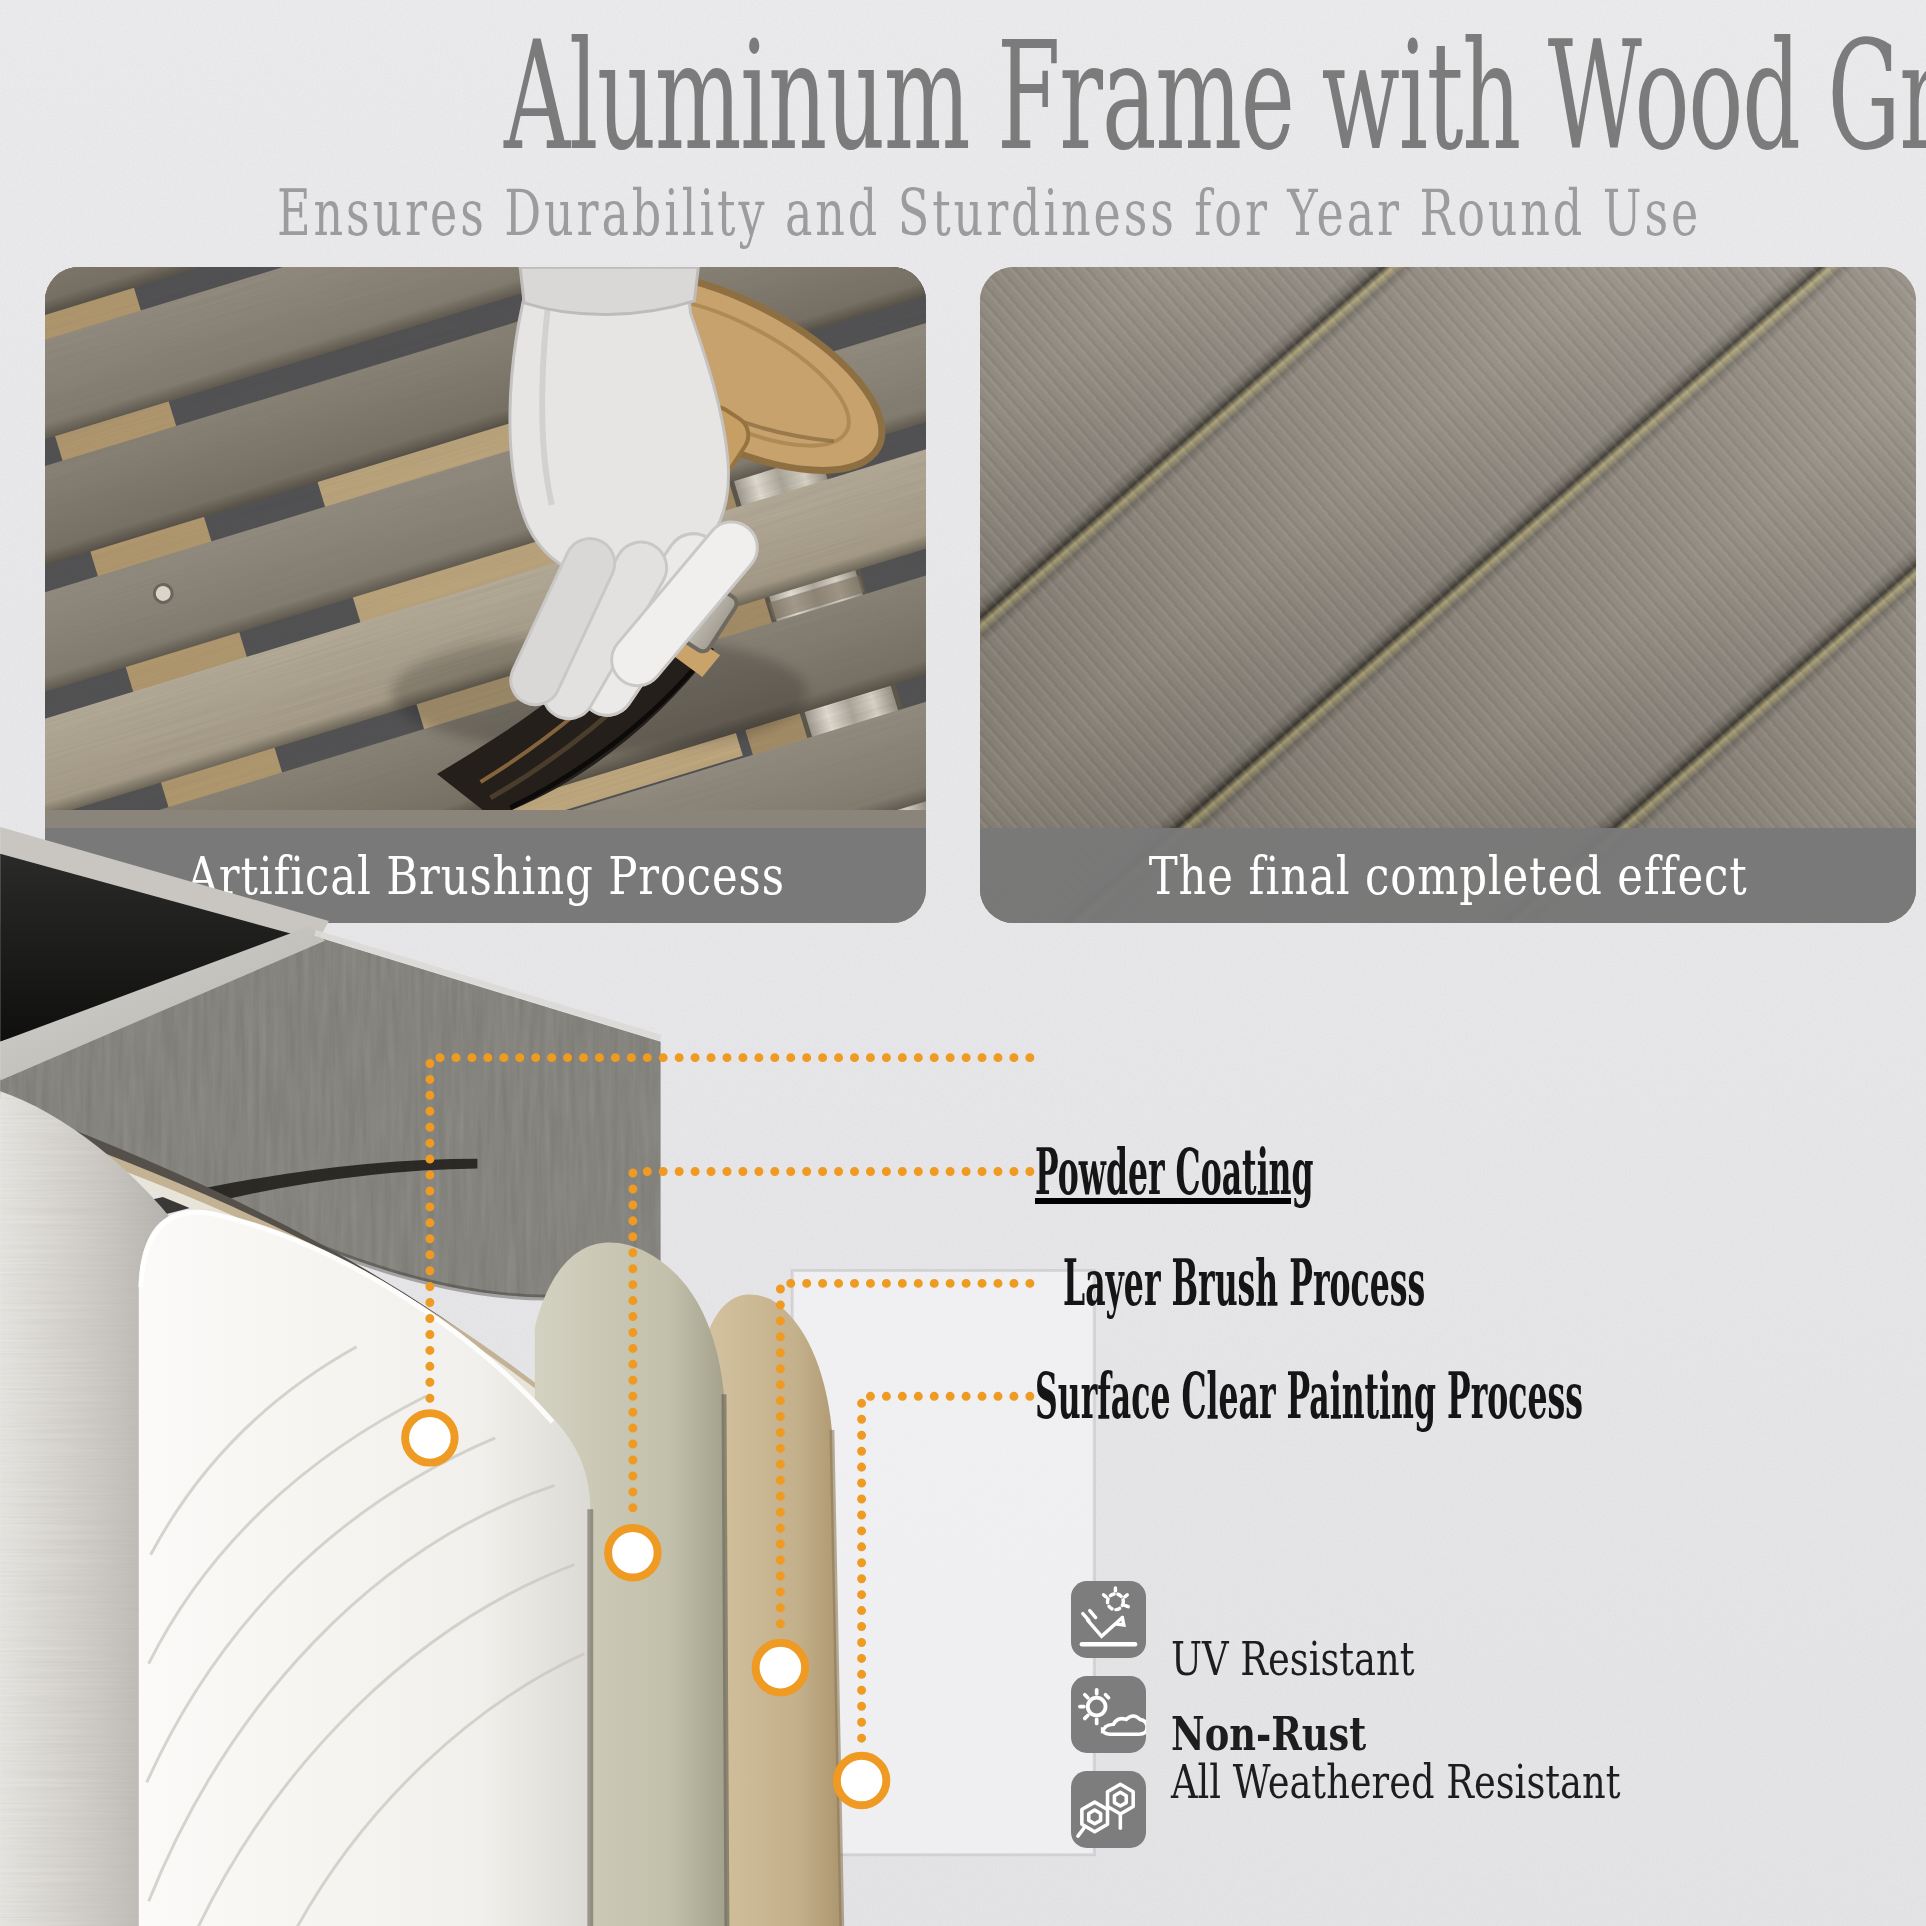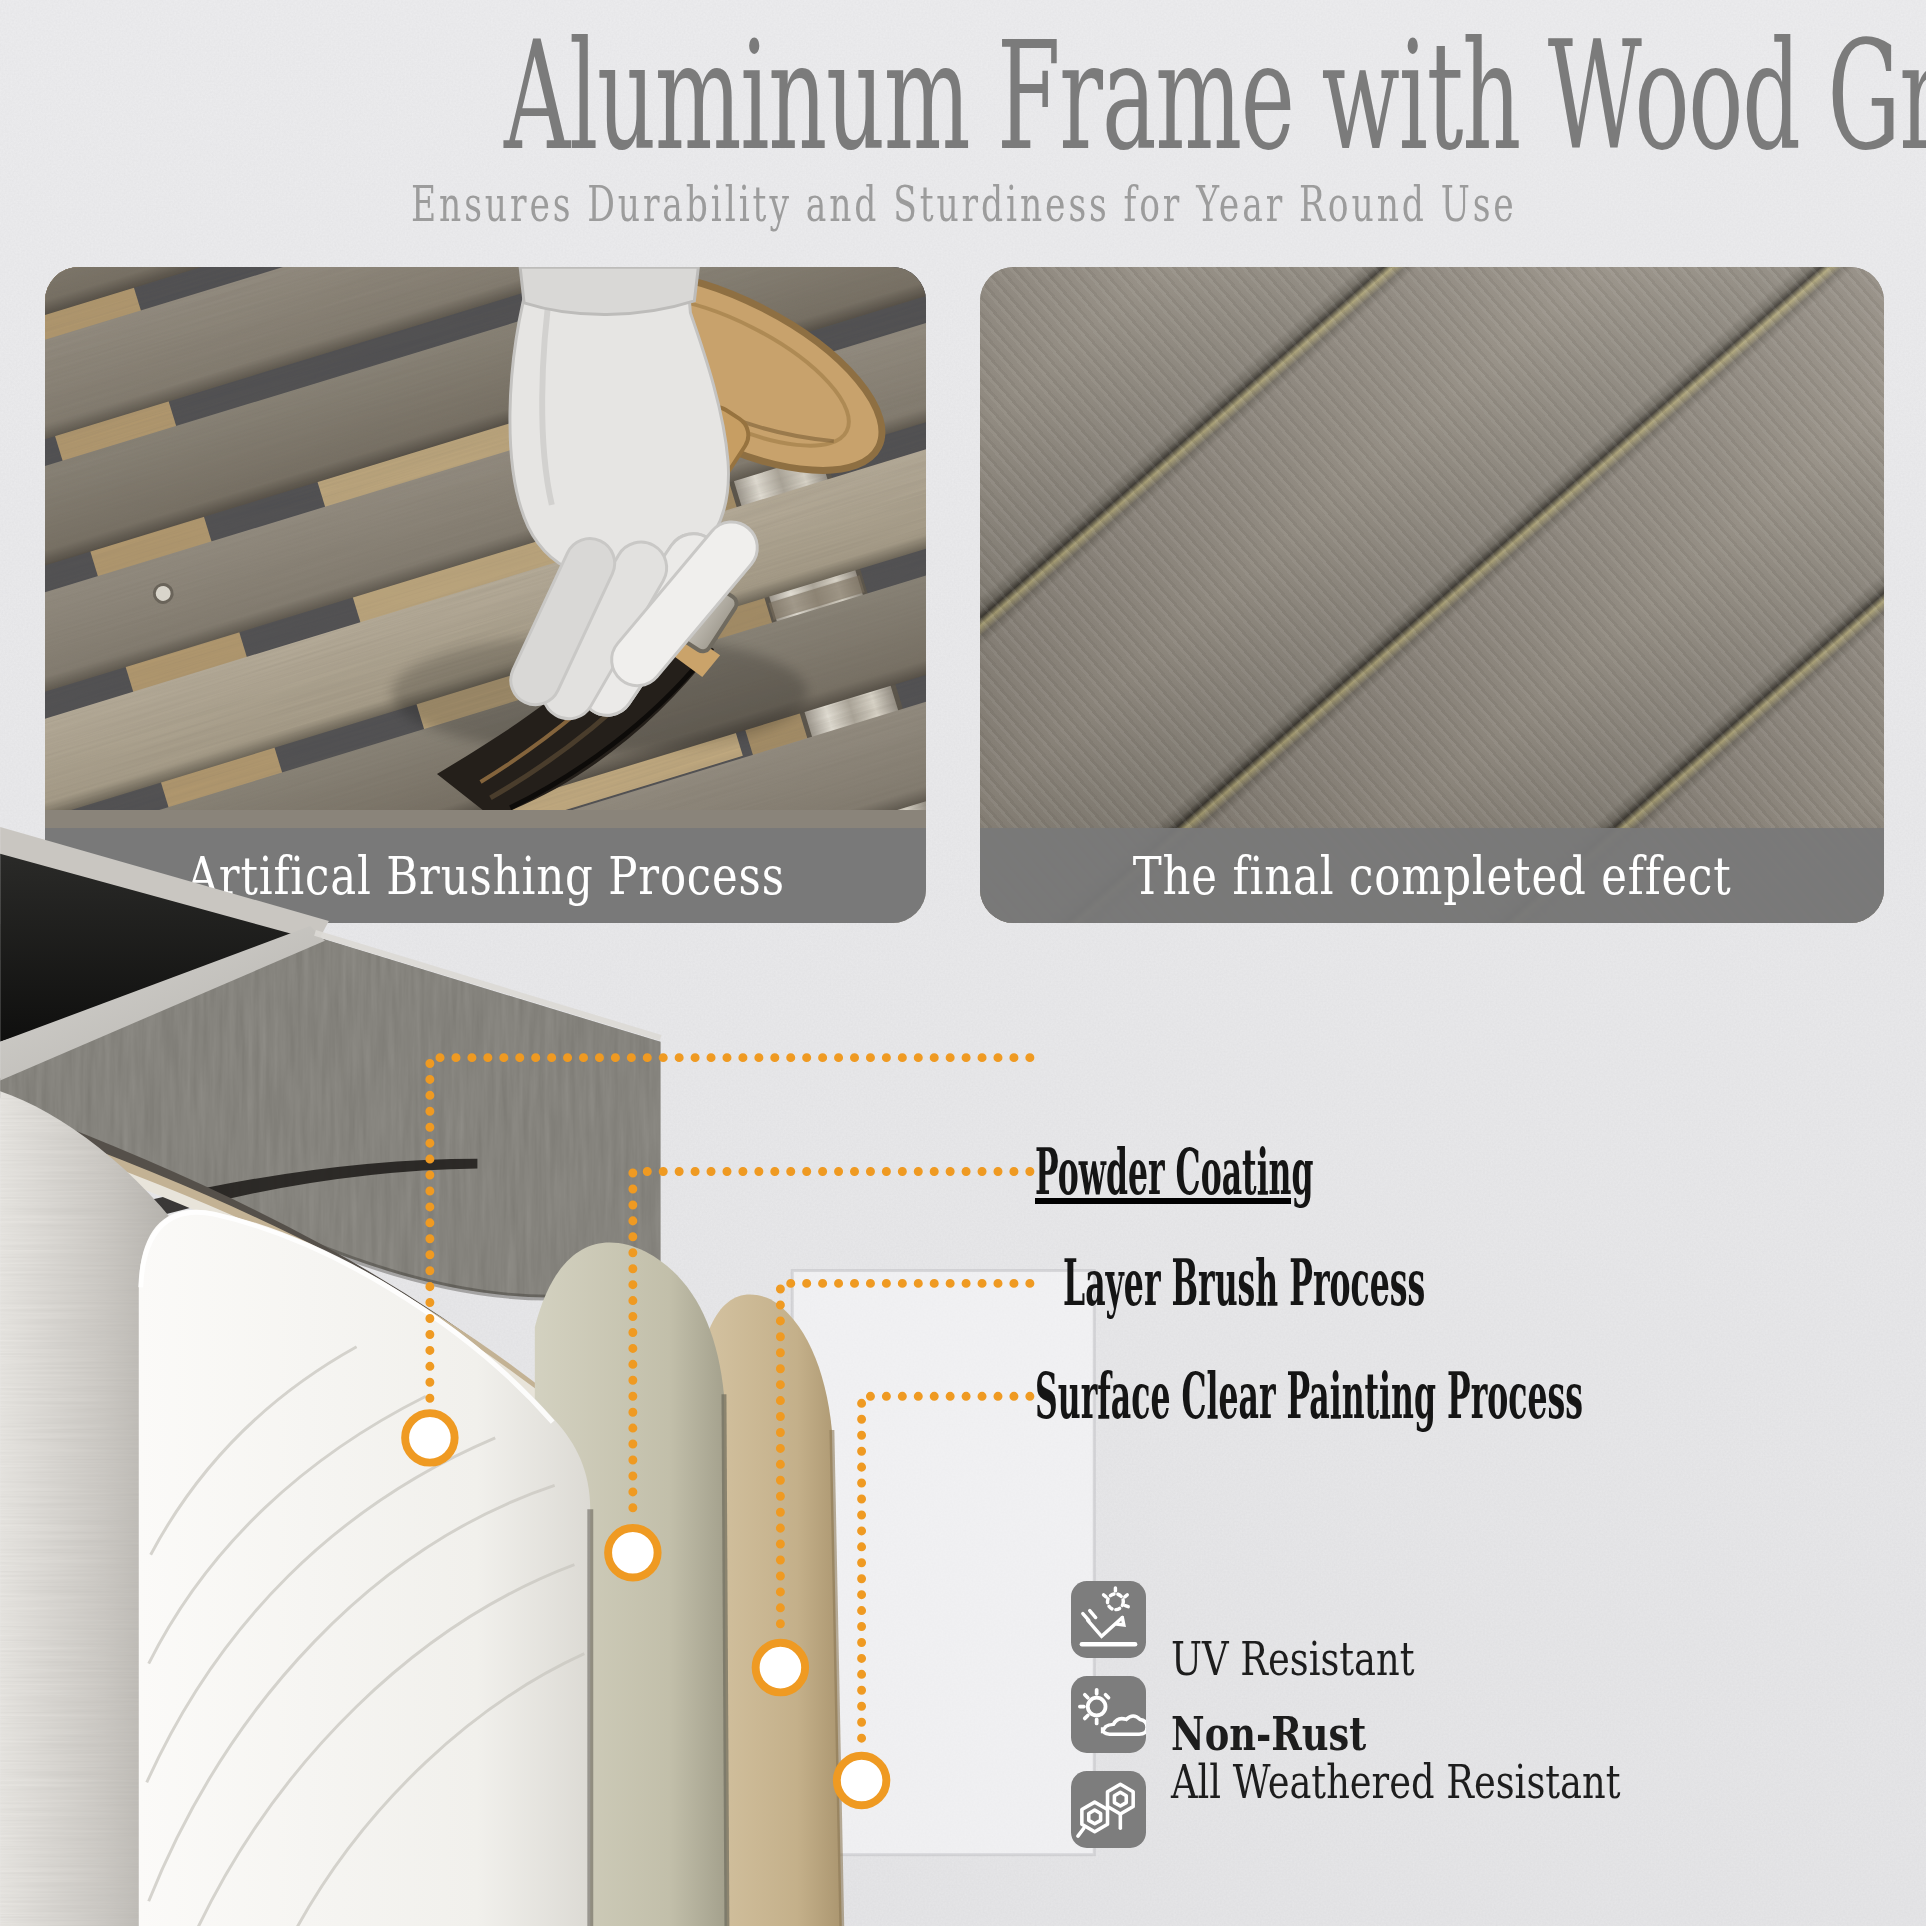--- a/index.html
+++ b/index.html
@@ -15,32 +15,32 @@
   
   .title{
     position:absolute;left:0;top:18px;width:100%;
     text-align:center;color:#7b7b7b;
     font-size:150px;font-weight:400;line-height:1.05;white-space:nowrap;
   }
   .title>span{display:inline-block;transform:scaleX(0.61);transform-origin:center;letter-spacing:-2px;}
   .subtitle{
     position:absolute;left:0;top:176px;width:100%;
     text-align:center;color:#9c9c9c;
-    font-size:48px;font-weight:400;white-space:nowrap;
+    font-size:64px;font-weight:400;white-space:nowrap;
   }
   .subtitle>span{display:inline-block;transform:scaleX(0.72);transform-origin:center;letter-spacing:4px;}
 
   
   .card{
     position:absolute;top:259px;height:656px;border-radius:34px;overflow:hidden;
     background:#8a847a;
     margin-top:8px;
   }
   .card-left{left:45px;width:881px;}
-  .card-right{left:980px;width:904px;}
+  .card-right{left:980px;width:904px;padding-left:32px;}
   .caption-bar{
     position:absolute;left:0;bottom:0;width:100%;height:95px;
     background:rgba(121,121,121,0.96);
     display:flex;align-items:center;justify-content:center;
   }
   .caption-bar>span{
     display:inline-block;transform:scaleX(0.82);transform-origin:center;
     color:#ffffff;font-size:53px;letter-spacing:1px;white-space:nowrap;
   }
   .scene{position:absolute;left:0;top:0;}

